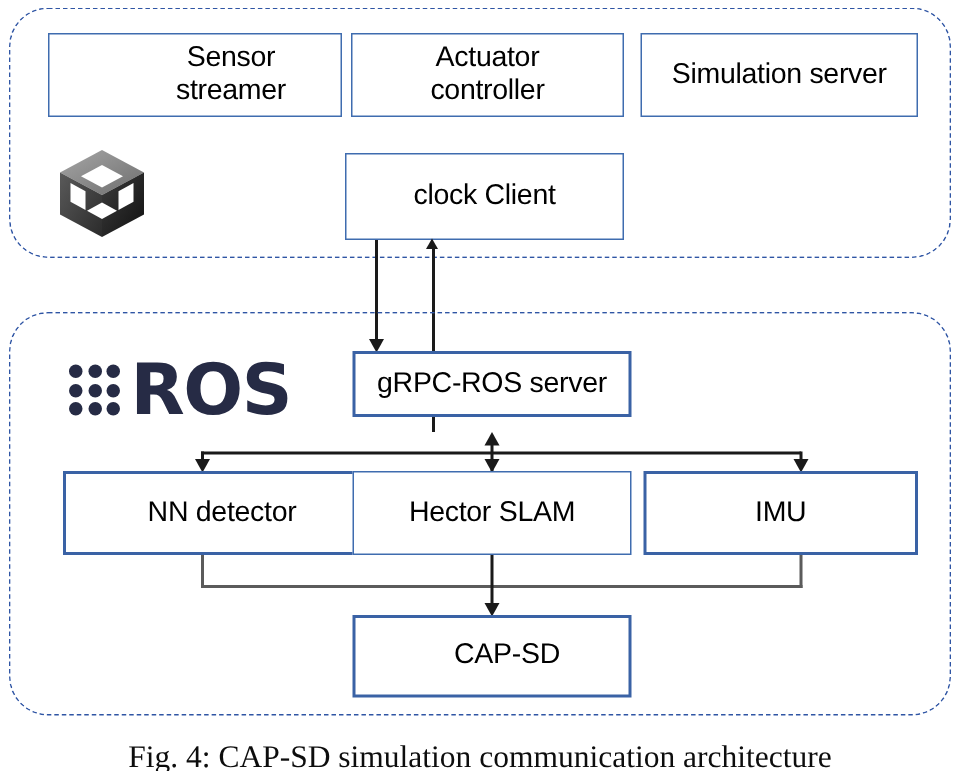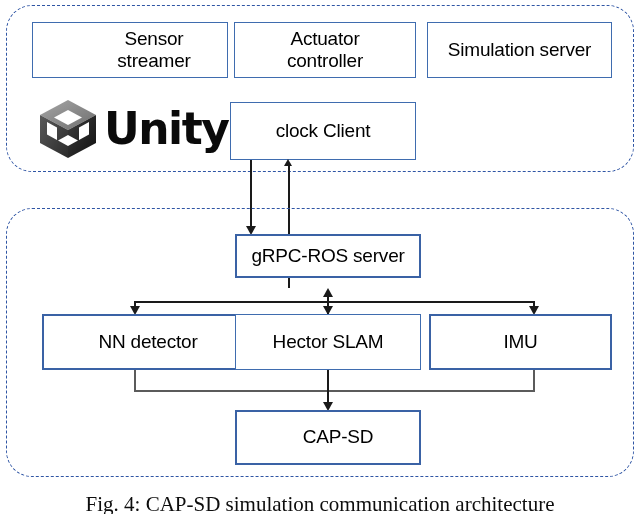--- a/index.html
+++ b/index.html
@@ -176,35 +176,48 @@
 
       <path d="M4 17 L32 32 L32 60 L4 45 Z" fill="url(#ug-left)"></path>
 
       <path d="M60 17 L60 45 L32 60 L32 32 Z" fill="url(#ug-right)"></path>
 
       <path d="M32 12 L46 19.5 L32 27 L18 19.5 Z" fill="#ffffff"></path>
       <path d="M11 24 L21 29.5 L21 42 L11 36.5 Z" fill="#ffffff"></path>
       <path d="M53 24 L53 36.5 L43 42 L43 29.5 Z" fill="#ffffff"></path>
       <path d="M32 37 L42 42.5 L32 48 L22 42.5 Z" fill="#ffffff"></path>
     </svg>
-    <span id="unity-wordmark">Unity</span>
   </div>
 
   <div class="box" style="left:230px; top:102px; width:186px; height:58px;">
     <span class="box-label">clock Client</span>
   </div>
 
   <div class="line-v" style="left:250px; top:160px; height:70px;"></div>
   <div class="arrowhead-down" style="left:245.5px; top:226px;"></div>
 
   <div class="line-v line-thin" style="left:288px; top:165px; height:123px;"></div>
   <div class="arrowhead-up small" style="left:283.5px; top:159px;"></div>
 
   <div class="dashed-group" style="left:6px; top:208px; width:628px; height:269px;"></div>
 
+  <div id="ros-logo" style="left:46px; top:234px; height:52px;">
+    <span id="ros-dots">
+      <i></i>
+        <i></i>
+        <i></i>
+        <i></i>
+        <i></i>
+        <i></i>
+        <i></i>
+        <i></i>
+        <i></i>
+    </span>
+    <span id="ros-wordmark">ROS</span>
+  </div>
 
   <div class="box thick" style="left:235px; top:234px; width:186px; height:44px;">
     <span class="box-label">gRPC-ROS server</span>
   </div>
 
   <div class="line-v" style="left:327px; top:292px; height:22px;"></div>
   <div class="arrowhead-up" style="left:322.5px; top:288px;"></div>
   <div class="arrowhead-down" style="left:322.5px; top:306px;"></div>
 
   <div class="line-h" style="left:134px; top:301px; width:400px;"></div>

